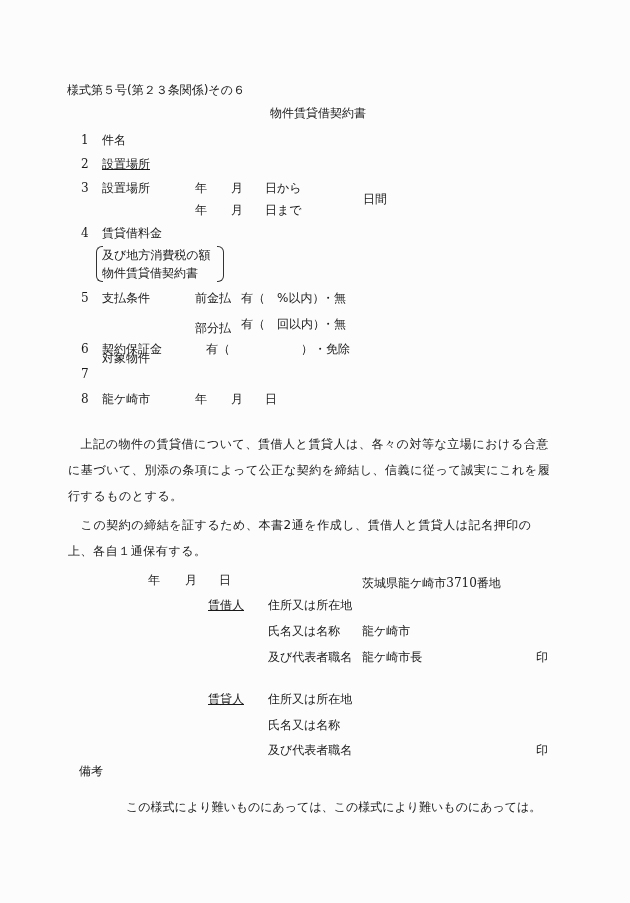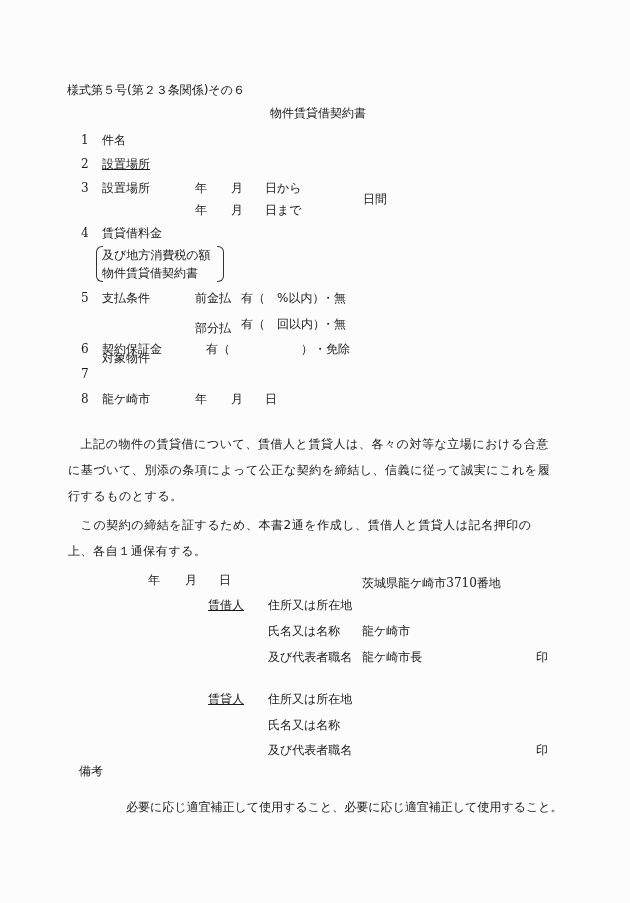--- a/index.html
+++ b/index.html
@@ -139,14 +139,14 @@
   <div class="abs" style="left:362px; top:692px;"></div>
   <div class="abs" style="left:268px; top:718px;">氏名又は名称</div>
   <div class="abs" style="left:362px; top:718px;"></div>
   <div class="abs" style="left:268px; top:743px;">及び代表者職名</div>
   <div class="abs" style="left:362px; top:743px;"></div>
   <div class="abs" style="left:536px; top:743px;">印</div>
 </div>
 
 <div>
   <div class="abs" style="left:79px; top:764px;">備考</div>
-  <div class="abs" style="left:126px; top:800px;">必要に応じ適宜補正して使用すること、必要に応じ適宜補正して使用すること。</div>
+  <div class="abs" style="left:126px; top:800px;">この様式により難いものにあっては、この様式により難いものにあっては。</div>
 </div>
 
 </body></html>

